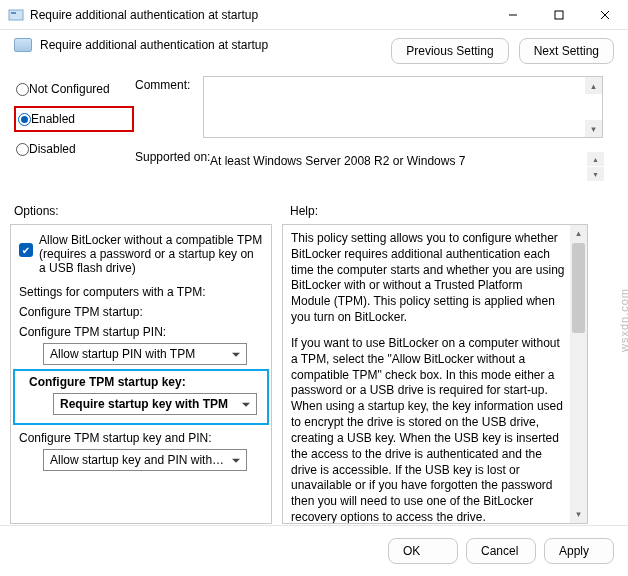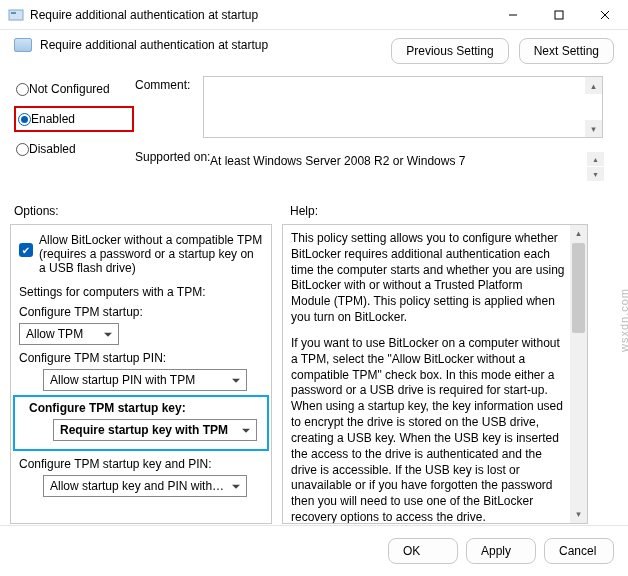--- a/index.html
+++ b/index.html
@@ -282,21 +282,20 @@
 <div class="help-label">Help:</div>
 
 <div class="options-panel">
   <div class="chk-row">
     <span class="chk">✔</span>
     <span>Allow BitLocker without a compatible TPM (requires a password or a startup key on a USB flash drive)</span>
   </div>
   <div class="opt-label">Settings for computers with a TPM:</div>
 
   <div class="opt-label">Configure TPM startup:</div>
-  <div class="select sel-1">Allow TPM</div>
 
   <div class="opt-label">Configure TPM startup PIN:</div>
   <div class="select sel-2">Allow startup PIN with TPM</div>
 
   <div class="red-group">
     <div class="opt-label" style="margin-top:0">Configure TPM startup key:</div>
     <div class="select sel-2">Require startup key with TPM</div>
   </div>
 
   <div class="opt-label">Configure TPM startup key and PIN:</div>
@@ -309,17 +308,17 @@
 
   <div class="help-scroll">
     <div class="up">▴</div>
     <div class="thumb"></div>
     <div class="down">▾</div>
   </div>
 </div>
 
 <div class="footer">
   <div class="btn">OK</div>
+  <div class="btn">Cancel</div>
   <div class="btn">Apply</div>
-  <div class="btn">Cancel</div>
 </div>
 
 <div class="watermark">wsxdn.com</div>
 
 </body></html>

